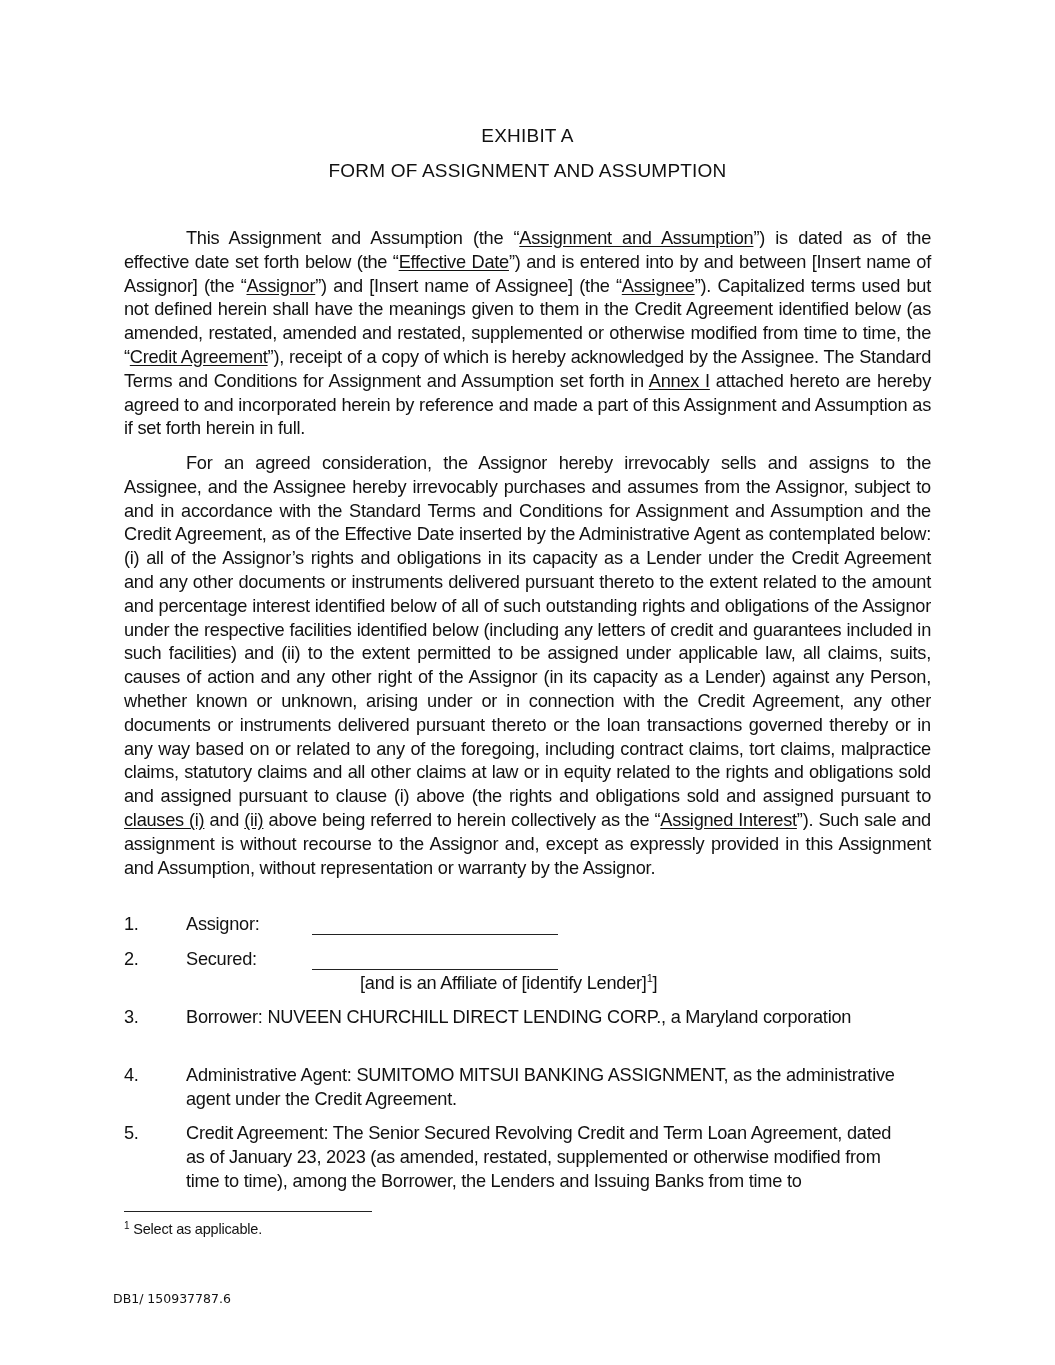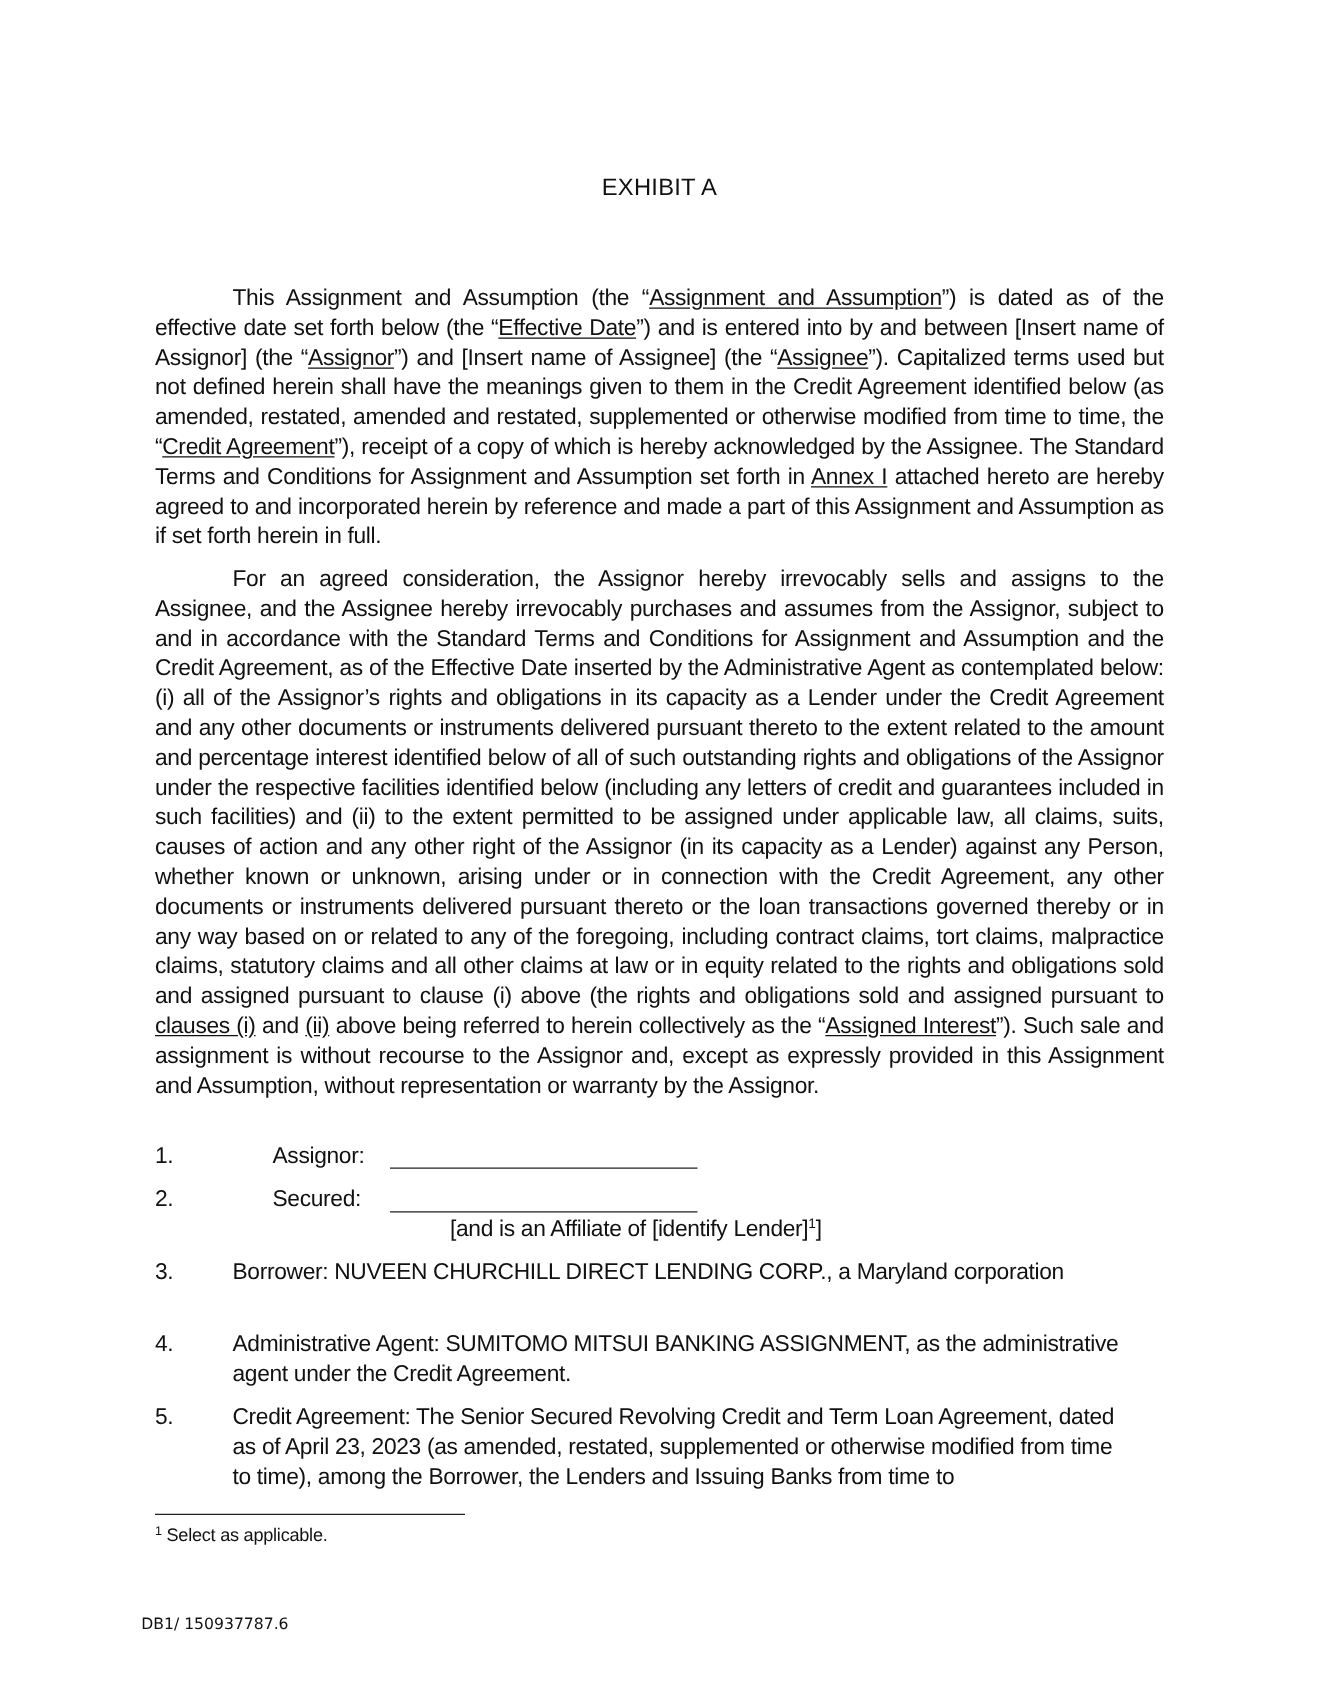--- a/index.html
+++ b/index.html
@@ -1,47 +1,48 @@
 <!DOCTYPE html>
 <html><head>
 <meta charset="utf-8">
 <style>
   html, body { margin: 0; padding: 0; background: #ffffff; }
   body { width: 1055px; height: 1365px; position: relative; overflow: hidden; color: #111; }
   .page { position: absolute; left: 0; top: 0; width: 1055px; height: 1365px; background: #fff; font-family: "Liberation Sans", sans-serif; }
-  .title { position: absolute; left: 0; width: 1055px; text-align: center; font-size: 19px; letter-spacing: 0.2px; margin-top: 15px; }
+  .title { position: absolute; left: 0; width: 1055px; text-align: center; font-size: 19px; letter-spacing: 0.2px; }
   .t1 { top: 125px; }
   .t2 { top: 160px; }
   .para { position: absolute; left: 124px; width: 807px; font-size: 18.2px; line-height: 23.8px; text-align: justify; text-indent: 62px; margin: 0; letter-spacing: -0.25px; }
   .p1 { top: 227px; }
   .p2 { top: 452px; }
   u { text-underline-offset: 2px; }
   .item { position: absolute; left: 124px; width: 800px; font-size: 18.2px; line-height: 23.8px; letter-spacing: -0.25px; }
   .num { position: absolute; left: 0; top: 0; }
   .body { position: absolute; left: 62px; top: 0; width: 710px; }
-  .label { display: inline-block; margin-left: 32px; }
+  .label { display: inline-block; }
   .blank { position: absolute; left: 188px; width: 246px; border-bottom: 1px solid #222; height: 0; }
   .affil { position: absolute; left: 188px; top: 24px; white-space: nowrap; margin-left: 48px; }
   sup { font-size: 11px; vertical-align: 7px; line-height: 0; }
   .i1 { top: 913px; }
   .i2 { top: 948px; }
   .i3 { top: 1006px; }
   .i4 { top: 1064px; }
   .i5 { top: 1122px; }
   .fn-rule { position: absolute; left: 124px; top: 1211px; width: 248px; border-top: 1px solid #222; }
   .footnote { position: absolute; left: 124px; top: 1221px; font-size: 14.5px; letter-spacing: -0.2px; }
   .footnote sup { font-size: 10px; vertical-align: 5px; }
   .docid { position: absolute; left: 113px; top: 1279px; font-family: "DejaVu Sans", sans-serif; font-size: 12.5px; margin-top: 12px; }
 </style>
 </head>
 <body>
 
 <div class="page">
 
   <div class="title t1">EXHIBIT A</div>
+  <div class="title t2">FORM OF ASSIGNMENT AND ASSUMPTION</div>
 
   <p class="para p1"><span>This Assignment and Assumption (the “</span><u>Assignment and Assumption</u><span>”) is dated as of the effective date set forth below (the “</span><u>Effective Date</u><span>”) and is entered into by and between [Insert name of Assignor] (the “</span><u>Assignor</u><span>”) and [Insert name of Assignee] (the “</span><u>Assignee</u><span>”). Capitalized terms used but not defined herein shall have the meanings given to them in the Credit Agreement identified below (as amended, restated, amended and restated, supplemented or otherwise modified from time to time, the “</span><u>Credit Agreement</u><span>”), receipt of a copy of which is hereby acknowledged by the Assignee. The Standard Terms and Conditions for Assignment and Assumption set forth in </span><u>Annex I</u><span> attached hereto are hereby agreed to and incorporated herein by reference and made a part of this Assignment and Assumption as if set forth herein in full.</span></p>
 
   <p class="para p2"><span>For an agreed consideration, the Assignor hereby irrevocably sells and assigns to the Assignee, and the Assignee hereby irrevocably purchases and assumes from the Assignor, subject to and in accordance with the Standard Terms and Conditions for Assignment and Assumption and the Credit Agreement, as of the Effective Date inserted by the Administrative Agent as contemplated below: (i) all of the Assignor’s rights and obligations in its capacity as a Lender under the Credit Agreement and any other documents or instruments delivered pursuant thereto to the extent related to the amount and percentage interest identified below of all of such outstanding rights and obligations of the Assignor under the respective facilities identified below (including any letters of credit and guarantees included in such facilities) and (ii) to the extent permitted to be assigned under applicable law, all claims, suits, causes of action and any other right of the Assignor (in its capacity as a Lender) against any Person, whether known or unknown, arising under or in connection with the Credit Agreement, any other documents or instruments delivered pursuant thereto or the loan transactions governed thereby or in any way based on or related to any of the foregoing, including contract claims, tort claims, malpractice claims, statutory claims and all other claims at law or in equity related to the rights and obligations sold and assigned pursuant to clause (i) above (the rights and obligations sold and assigned pursuant to </span><u>clauses (i)</u><span> and </span><u>(ii)</u><span> above being referred to herein collectively as the “</span><u>Assigned Interest</u><span>”). Such sale and assignment is without recourse to the Assignor and, except as expressly provided in this Assignment and Assumption, without representation or warranty by the Assignor.</span></p>
 
   <div class="item i1">
     <span class="num">1.</span>
     <span class="body"><span class="label">Assignor:</span></span>
     <span class="blank" style="top:21px;"></span>
   </div>
@@ -58,20 +59,20 @@
     <span class="body">Borrower: NUVEEN CHURCHILL DIRECT LENDING CORP., a Maryland corporation</span>
   </div>
 
   <div class="item i4">
     <span class="num">4.</span>
     <span class="body">Administrative Agent: SUMITOMO MITSUI BANKING ASSIGNMENT, as the administrative agent under the Credit Agreement.</span>
   </div>
 
   <div class="item i5">
     <span class="num">5.</span>
-    <span class="body" style="width:712px;">Credit Agreement: The Senior Secured Revolving Credit and Term Loan Agreement, dated as of April 23, 2023 (as amended, restated, supplemented or otherwise modified from time to time), among the Borrower, the Lenders and Issuing Banks from time to</span>
+    <span class="body" style="width:712px;">Credit Agreement: The Senior Secured Revolving Credit and Term Loan Agreement, dated as of January 23, 2023 (as amended, restated, supplemented or otherwise modified from time to time), among the Borrower, the Lenders and Issuing Banks from time to</span>
   </div>
 
   <div class="fn-rule"></div>
   <div class="footnote"><sup>1</sup><span> Select as applicable.</span></div>
 
   <div class="docid">DB1/ 150937787.6</div>
 </div>
 
 </body></html>

